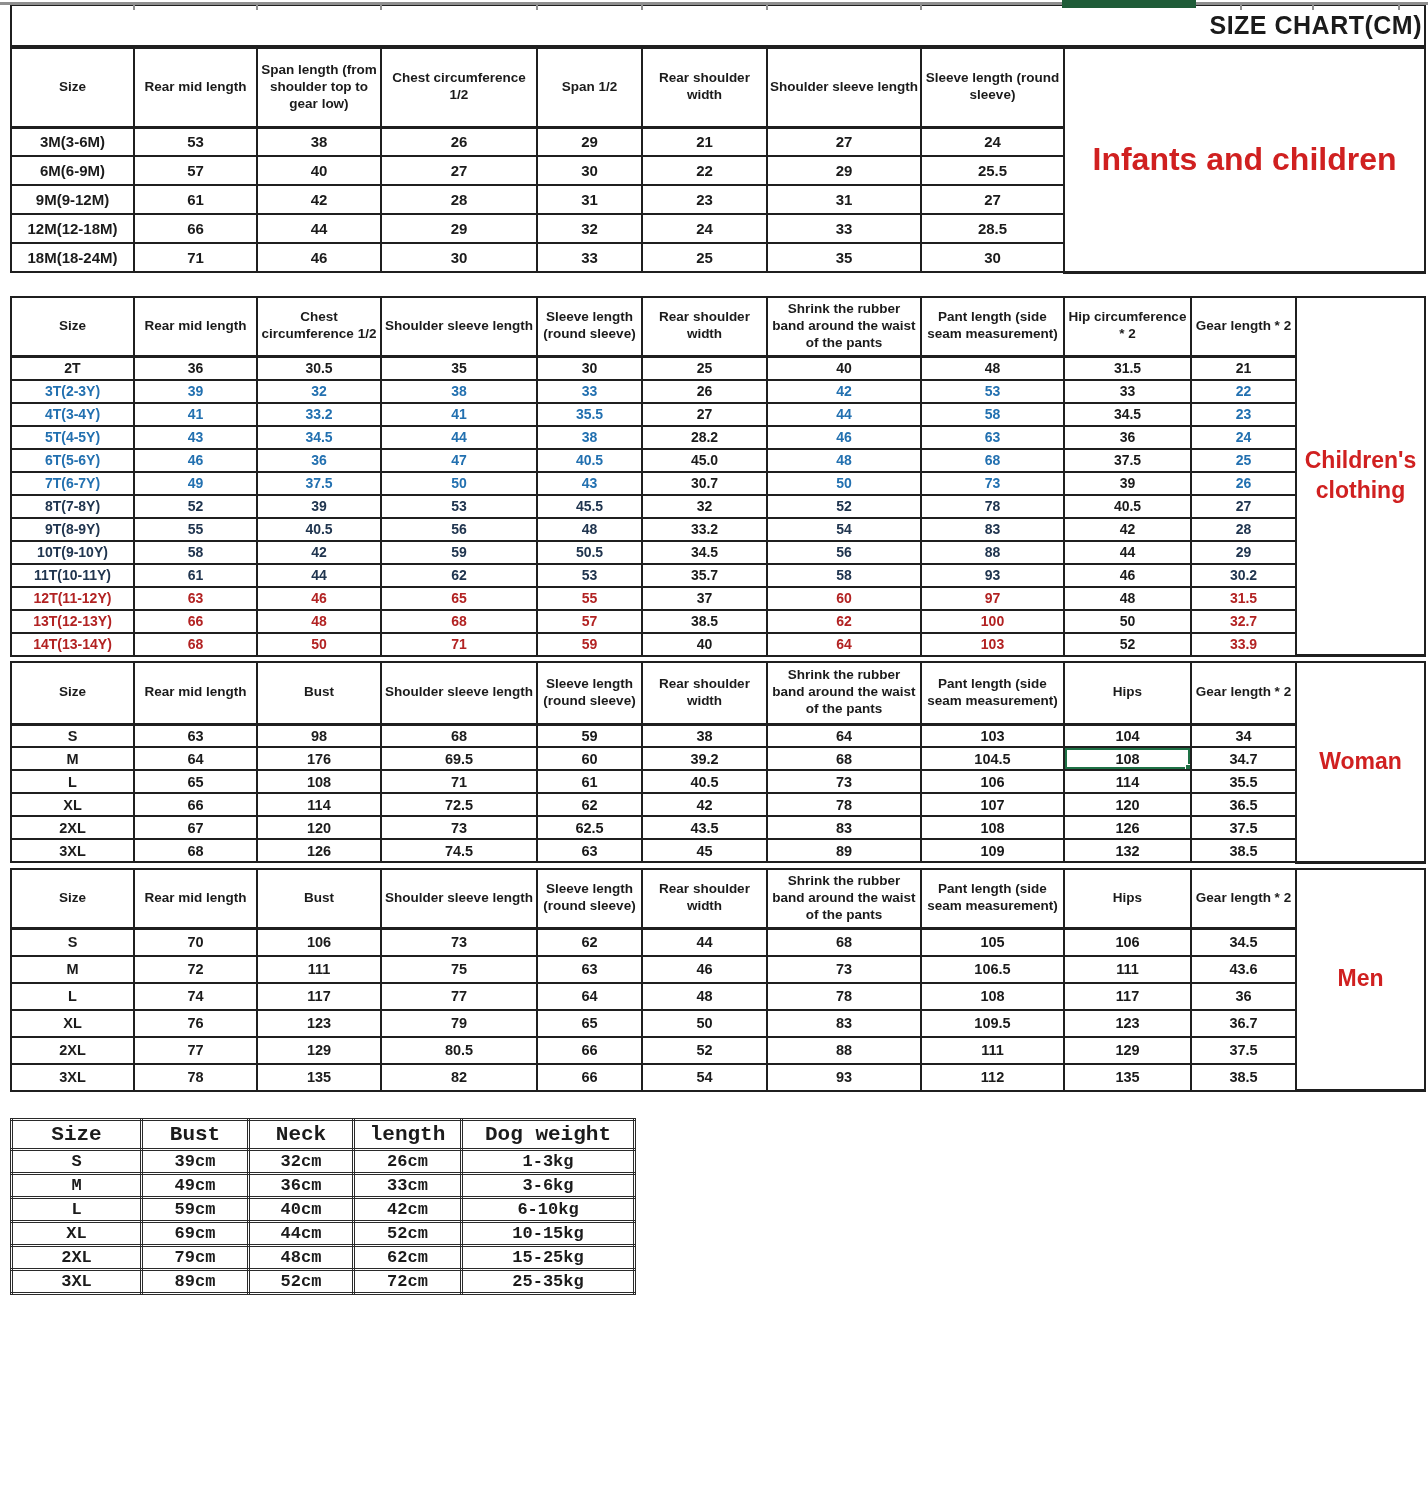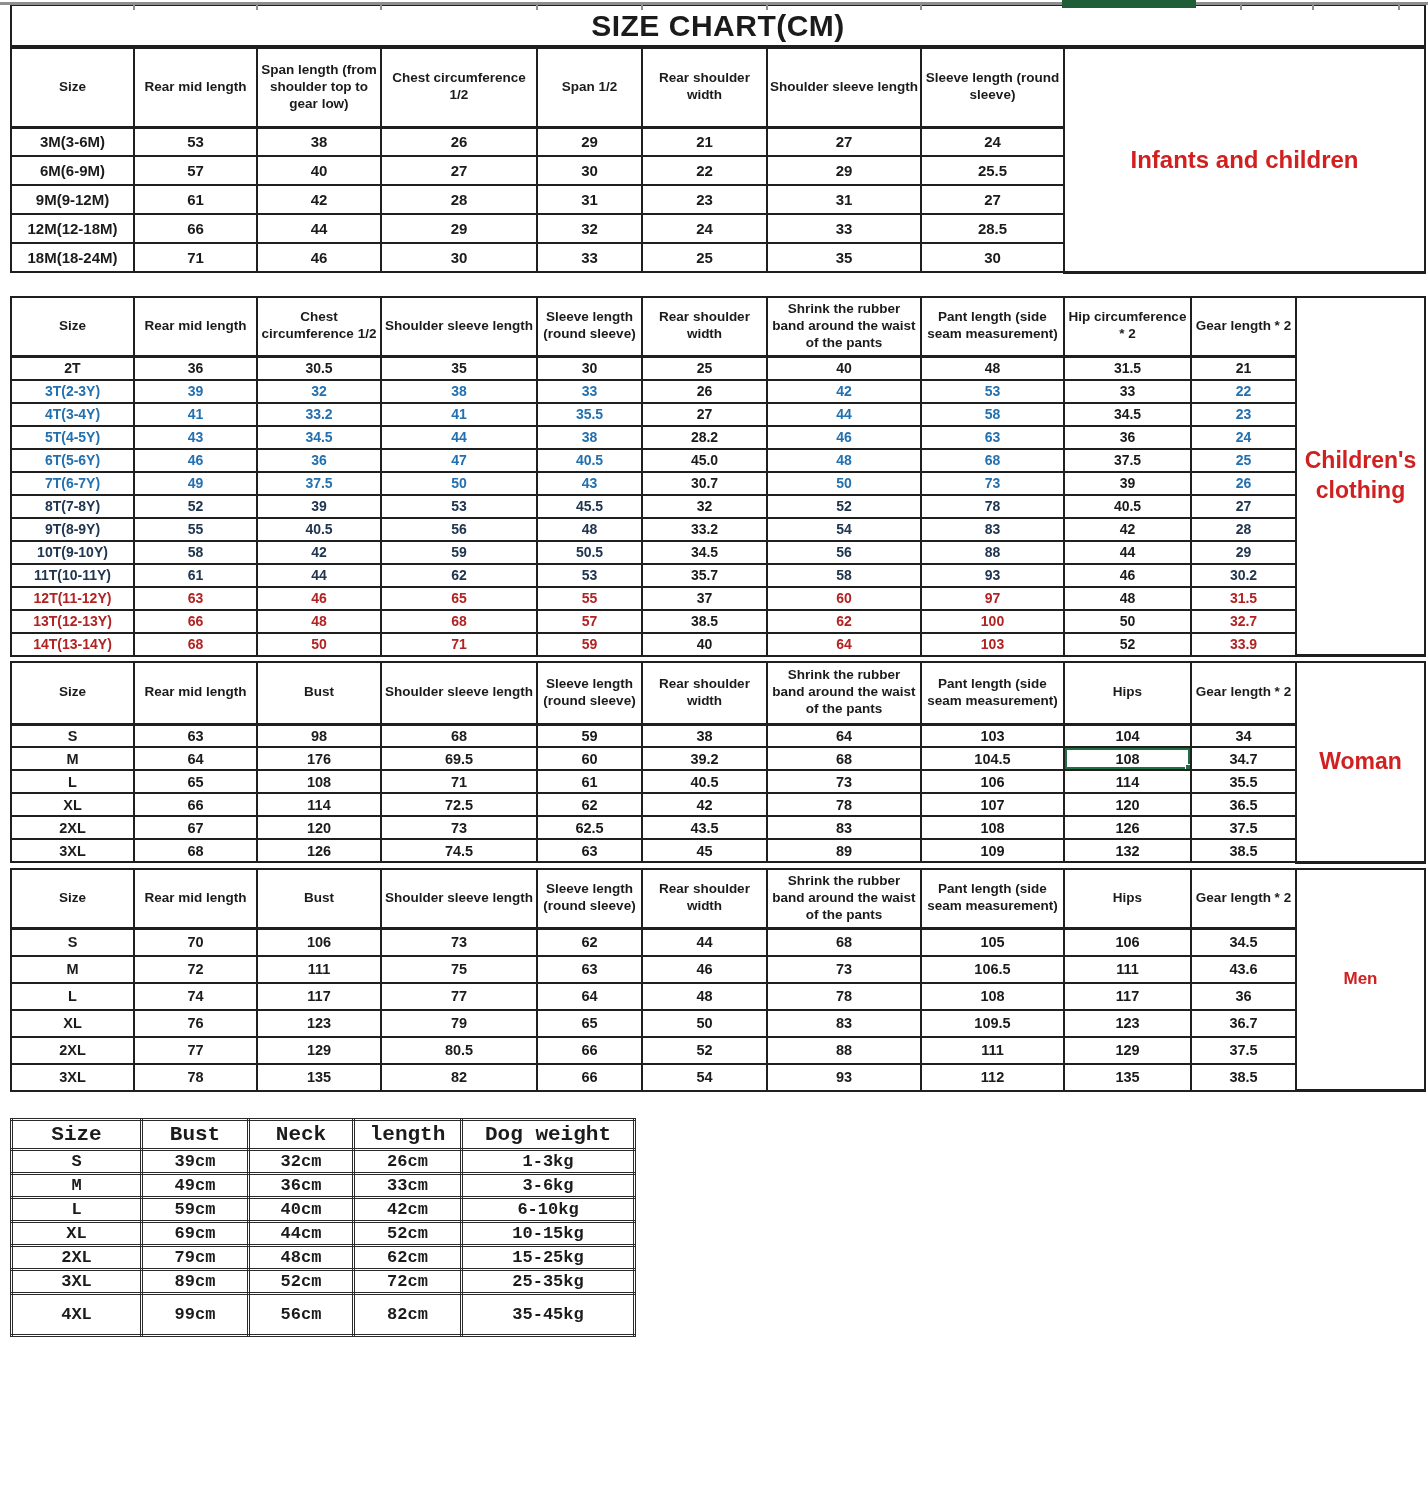--- a/index.html
+++ b/index.html
@@ -8,24 +8,24 @@
   
   #top-gridline{position:absolute;left:0;top:2px;width:1428px;height:3px;background:#8f8f8f;}
   .top-tick{position:absolute;top:2px;width:2px;height:8px;background:#8f8f8f;}
   #green-bar{position:absolute;top:0;left:1062px;width:134px;height:8px;background:var(--top-bar-green);}
 
   
   table.sheet{border-collapse:collapse;table-layout:fixed;margin-left:10px;
               font-weight:bold;color:var(--row-black);background:#fff;}
   table.sheet td{border:2px solid var(--grid-black);text-align:center;vertical-align:middle;
                  padding:0 2px;overflow:hidden;}
-  .sheet .title-cell{font-size:30px;letter-spacing:.5px;border-bottom-width:4px;}
+  .sheet .title-cell{font-size:25px;letter-spacing:.5px;border-bottom-width:4px;text-align:right;}
   .sheet .hdr{font-size:13.5px;line-height:1.25;border-bottom-width:3px;}
   .sheet .r-hdr td{border-bottom-width:3px;}
-  .sheet .group-label{color:var(--label-red);font-size:24px;line-height:1.3;}
+  .sheet .group-label{color:var(--label-red);font-size:32px;line-height:1.3;}
   .tone-black{color:var(--row-black);}
   .tone-blue{color:var(--row-blue);}
   .tone-navy{color:var(--row-navy);}
   .tone-red{color:var(--row-red);}
   .sel{position:relative;box-shadow:inset 0 0 0 2px var(--sel-green);}
   .sel::after{content:"";position:absolute;right:-4px;bottom:-4px;width:7px;height:7px;
               background:var(--sel-green);border:1px solid #fff;}
 
   #t1{margin-top:4px;width:1414px;}
   #t1 .r-title{height:42px;}
@@ -42,21 +42,21 @@
   #t3{margin-top:4px;width:1414px;}
   #t3 .r-hdr{height:62px;}
   #t3 .r-data{height:23px;}
   #t3 .val{font-size:14.5px;}
   #t3 .group-label{font-size:23px;}
 
   #t4{margin-top:4px;width:1414px;}
   #t4 .r-hdr{height:60px;}
   #t4 .r-data{height:27px;}
   #t4 .val{font-size:14.5px;}
-  #t4 .group-label{font-size:17px;}
+  #t4 .group-label{font-size:23px;}
 
   
   #dog{border-collapse:collapse;table-layout:fixed;width:623px;margin:26px 0 0 10px;
        font-family:"Liberation Mono",monospace;font-weight:bold;color:#1b1b1b;}
   #dog td{border:3px double #2a2a2a;text-align:center;vertical-align:middle;overflow:hidden;}
   #dog .title-cell{background:var(--dog-title-bg);font-size:26px;height:32px;}
   #dog .r-hdr{height:30px;}
   #dog .hdr{font-size:21px;}
   #dog .r-data{height:23px;}
   #dog .val{font-size:17px;}
@@ -605,22 +605,15 @@
           <td class="val tone-black">62cm</td>
           <td class="val tone-black">15-25kg</td>
         </tr>
         <tr class="r-data">
           <td class="val size tone-black">3XL</td>
           <td class="val tone-black">89cm</td>
           <td class="val tone-black">52cm</td>
           <td class="val tone-black">72cm</td>
           <td class="val tone-black">25-35kg</td>
         </tr>
-        <tr class="r-data r-last">
-          <td class="val size tone-black">4XL</td>
-          <td class="val tone-black">99cm</td>
-          <td class="val tone-black">56cm</td>
-          <td class="val tone-black">82cm</td>
-          <td class="val tone-black">35-45kg</td>
-        </tr>
       </tbody>
   </table>
 </div>
 
 </body></html>

